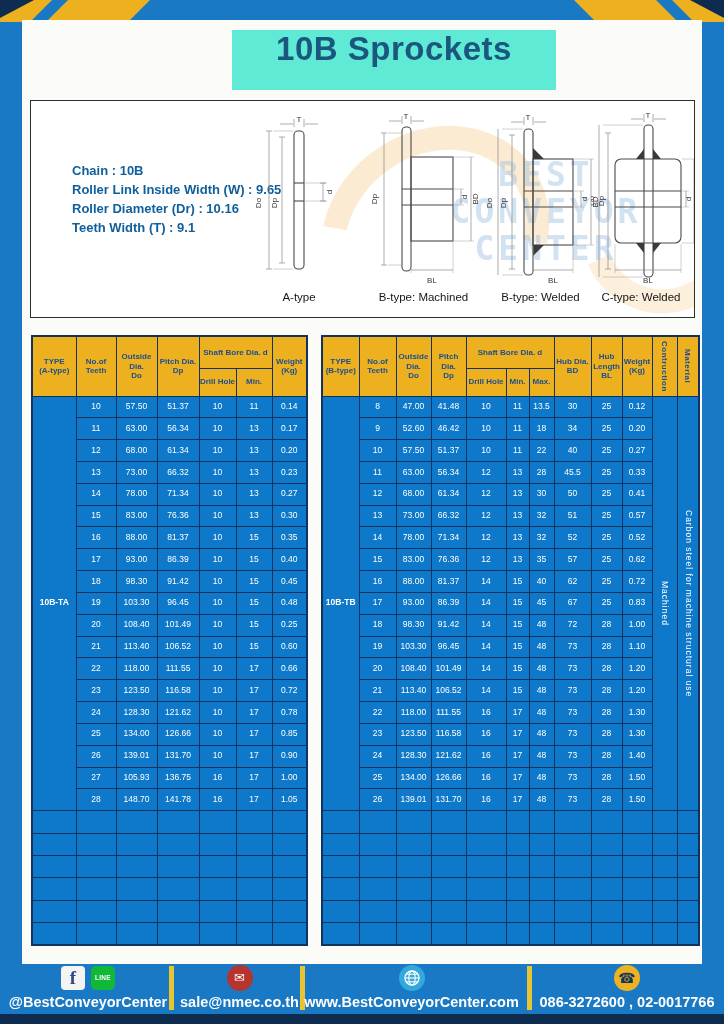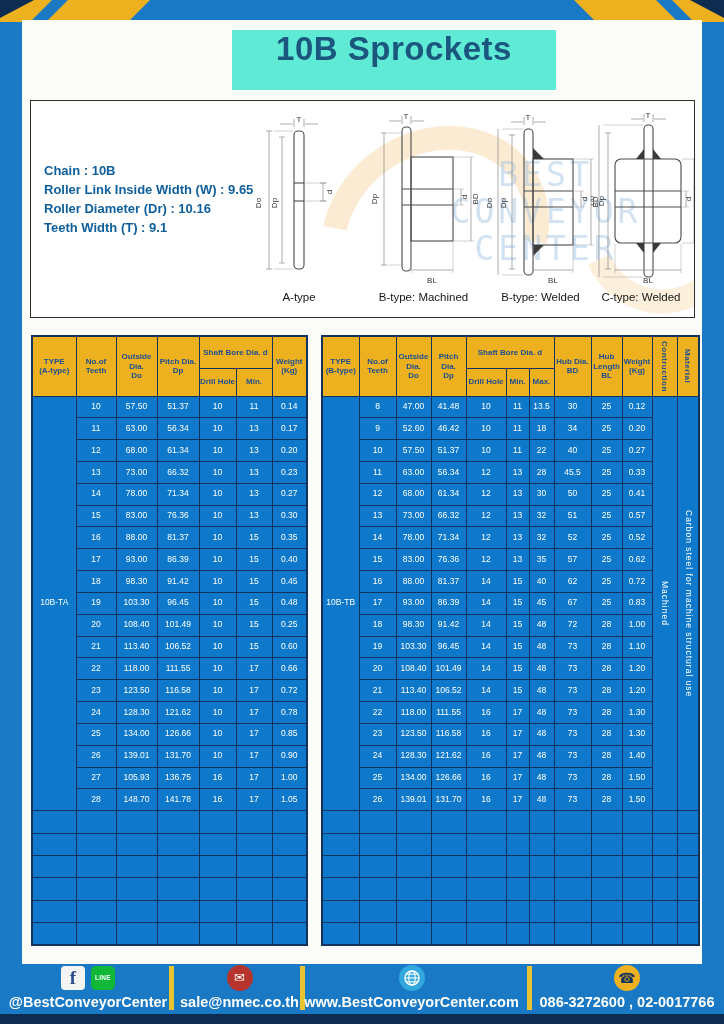--- a/index.html
+++ b/index.html
@@ -20,42 +20,42 @@
     display:flex;justify-content:center;margin-left:32px;}
   .banner h1{margin:0;font-size:33px;font-weight:bold;color:#1a567d;letter-spacing:.5px;}
   
   .diagbox{position:absolute;left:30px;top:100px;width:665px;height:218px;background:#fff;
     border:1.5px solid #2e2e2e;box-sizing:border-box;overflow:hidden;}
   .wm-swirl{position:absolute;left:285px;top:30px;width:190px;height:160px;border:24px solid #f2b254;
     border-radius:50%;border-left-color:transparent;border-bottom-color:transparent;
     opacity:.25;transform:rotate(-35deg);}
   .wm-swirl.s2{left:545px;top:40px;width:130px;height:120px;opacity:.2;transform:rotate(110deg);}
   .wm-text{position:absolute;left:365px;top:55px;width:300px;text-align:center;
-    font-family:"DejaVu Sans Mono", monospace;font-weight:normal;font-size:33px;line-height:37px;
+    font-family:"DejaVu Sans Mono", monospace;font-weight:bold;font-size:33px;line-height:37px;
     letter-spacing:4px;color:#9cc0e2;opacity:.45;}
   .specs{position:absolute;left:13px;top:60px;width:270px;}
-  .specs div{font-size:13px;line-height:19px;font-weight:bold;color:#0e5f9c;}
+  .specs div{font-size:13px;line-height:19px;font-weight:bold;color:#0e5f9c;margin-left:28px;}
   .diag{position:absolute;top:12px;}
   .diag svg{display:block;}
   .cap{position:absolute;top:190px;font-size:11.5px;color:#161616;text-align:center;font-weight:500;}
   .dline{stroke:#4a4a4a;stroke-width:1.1;fill:none;}
   .dim{stroke:#8a8a8a;stroke-width:.7;fill:none;}
   .ext{stroke:#aaa;stroke-width:.55;fill:none;}
   .weld{fill:#3a3a3a;stroke:none;}
   .lbl{fill:#333;font-size:8px;font-family:"Liberation Sans",sans-serif;}
   
   table.spec{position:absolute;border-collapse:collapse;table-layout:fixed;}
   table.spec th,table.spec td{border:1.5px solid #14325e;padding:0;line-height:1.15;
     text-align:center;vertical-align:middle;overflow:hidden;}
   table.spec{border:2px solid #14325e;}
   table.spec th{background:#edb11f;color:#1d4e91;font-size:8px;font-weight:bold;white-space:pre-line;}
   table.spec td{background:#0e79ca;color:#fff;font-size:8.5px;}
   tr.hrow1{height:32px;} tr.hrow2{height:28px;}
   tr.data-row{height:21.84px;} tr.empty-row{height:22.33px;}
-  td.type-cell{font-size:9px;font-weight:normal;}
+  td.type-cell{font-size:9px;font-weight:bold;}
   td.vert-cell{writing-mode:vertical-rl;font-size:8px;letter-spacing:1px;text-align:center;}
   th.vert-head{writing-mode:vertical-rl;letter-spacing:.5px;}
   
   .fgroup{position:absolute;top:964px;display:flex;flex-direction:column;align-items:center;gap:3px;}
   .ficons{display:flex;gap:6px;align-items:center;height:27px;}
   .flabel{color:#fff;font-weight:bold;font-size:14.5px;white-space:nowrap;}
   .fsep{position:absolute;top:966px;width:5px;height:44px;background:#e8c332;}
   .icon{display:flex;align-items:center;justify-content:center;box-sizing:border-box;}
   .icon.fb{width:24px;height:24px;background:#f4f4f2;border-radius:4px;color:#2a4b8c;
     font-weight:bold;font-size:19px;font-family:"Liberation Serif",serif;}

